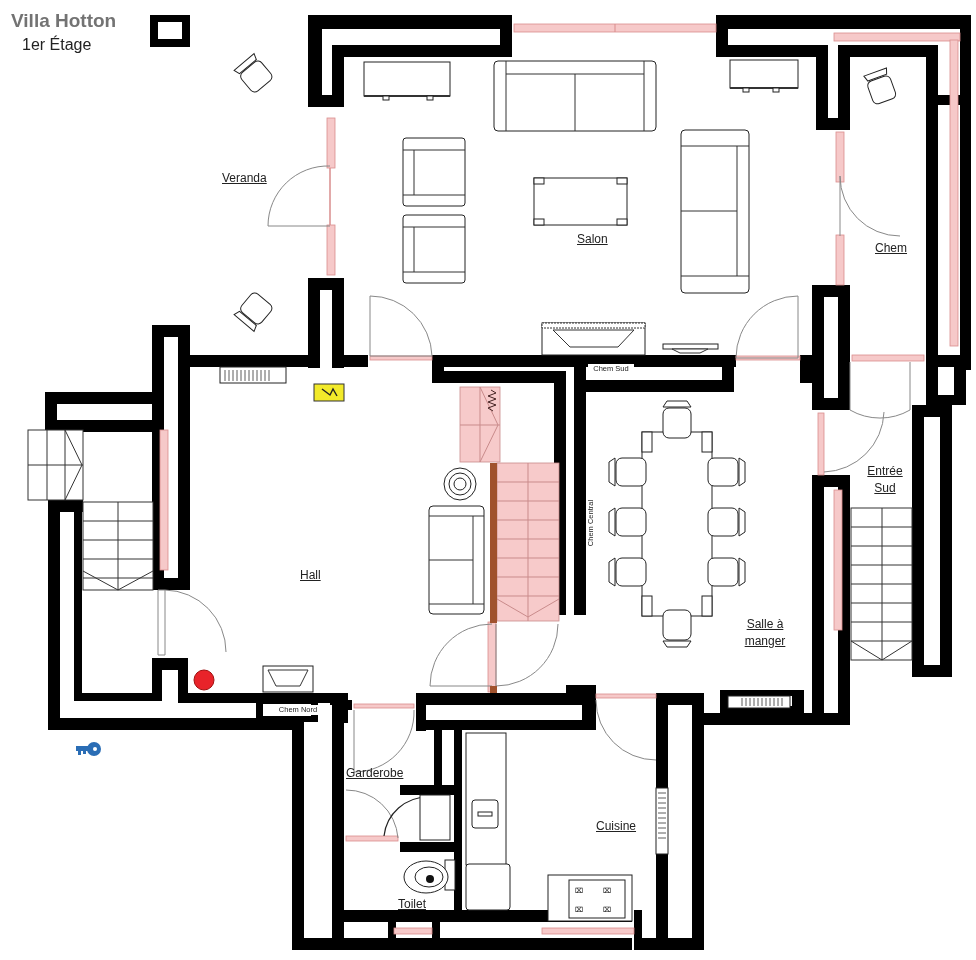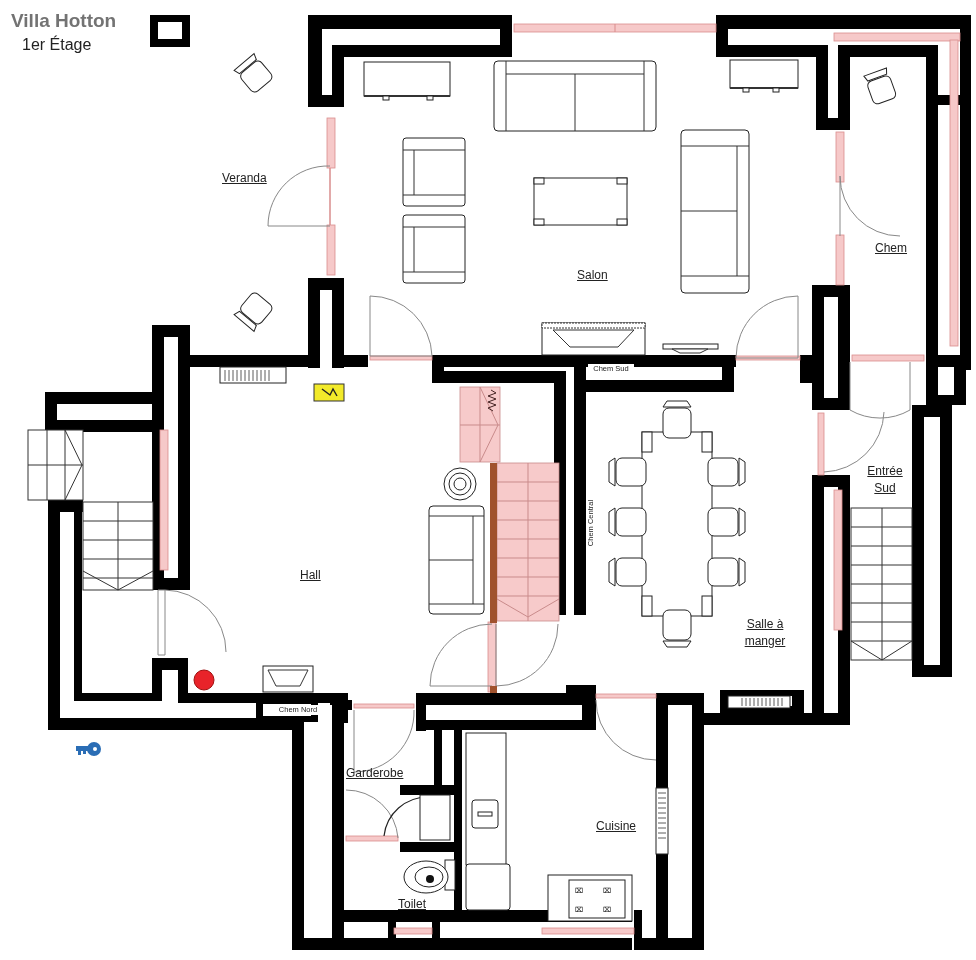--- a/index.html
+++ b/index.html
@@ -407,21 +407,21 @@
     <rect x="76" y="746" width="14" height="5" fill="#2a6db5"></rect>
     <rect x="78" y="750" width="3" height="5" fill="#2a6db5"></rect>
     <rect x="83" y="750" width="3" height="4" fill="#2a6db5"></rect>
   </g>
 </svg>
 
 <div class="title">Villa Hotton</div>
 <div class="subtitle">1er Étage</div>
 
 <div class="room-label" style="left:222px; top:170px;">Veranda</div>
-<div class="room-label" style="left:577px; top:231px;margin-top:36px;">Salon</div>
+<div class="room-label" style="left:577px; top:231px;">Salon</div>
 <div class="room-label" style="left:875px; top:240px;">Chem</div>
 <div class="room-label" style="left:300px; top:567px;">Hall</div>
 <div class="room-label" style="left:862px; top:463px; width:46px;">
   <span>Entrée</span><br>
   <span>Sud</span>
 </div>
 <div class="room-label" style="left:736px; top:616px; width:58px;">
   <span>Salle à</span><br>
   <span>manger</span>
 </div>

